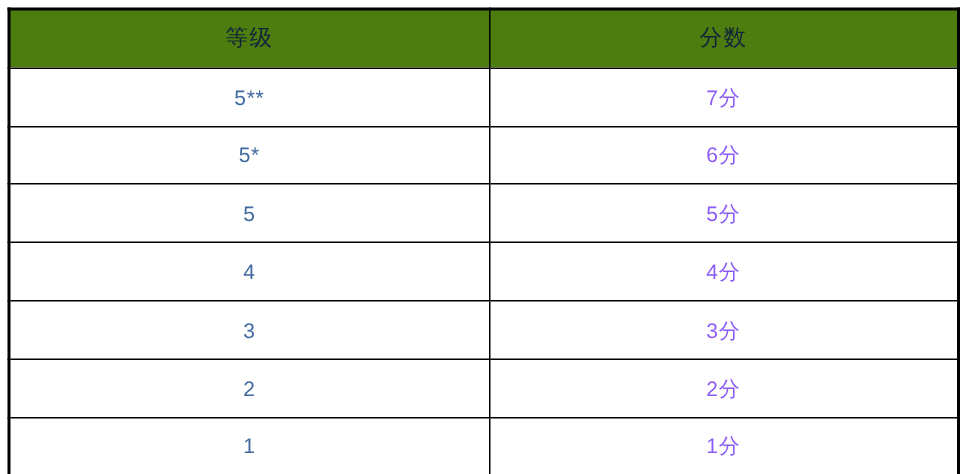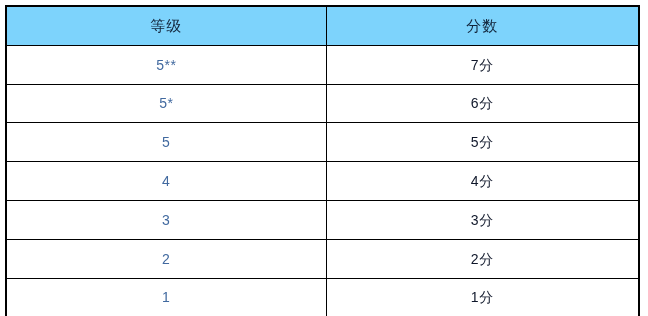--- a/index.html
+++ b/index.html
@@ -37,37 +37,37 @@
   table.grade-table th,
   table.grade-table td {
     border: 1.5px solid #000000;
     text-align: center;
     vertical-align: middle;
     padding: 0;
     height: 37.8px;
   }
 
   table.grade-table thead th {
-    background: #7dd3fc;
+    background: #4d7c0f;
     color: #12243a;
     font-size: 15px;
     font-weight: 400;
     letter-spacing: 1px;
   }
 
   table.grade-table tbody td {
     background: #ffffff;
     color: #41699f;
     font-size: 14px;
     font-weight: 400;
     letter-spacing: 0.5px;
   }
 
   table.grade-table tbody td.score-cell {
-    color: #0f172a;
+    color: #8b5cf6;
   }
 
   .cell-text {
     display: block;
     line-height: 1;
   }
 </style>
 </head>
 <body>
 

